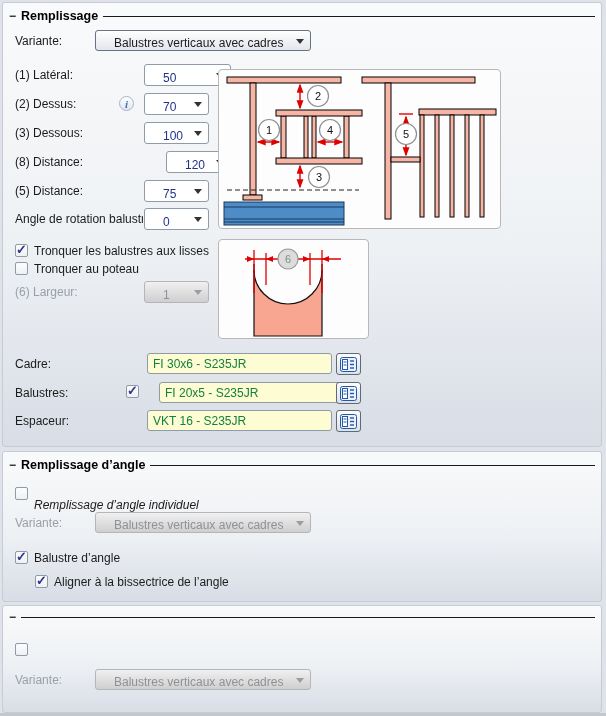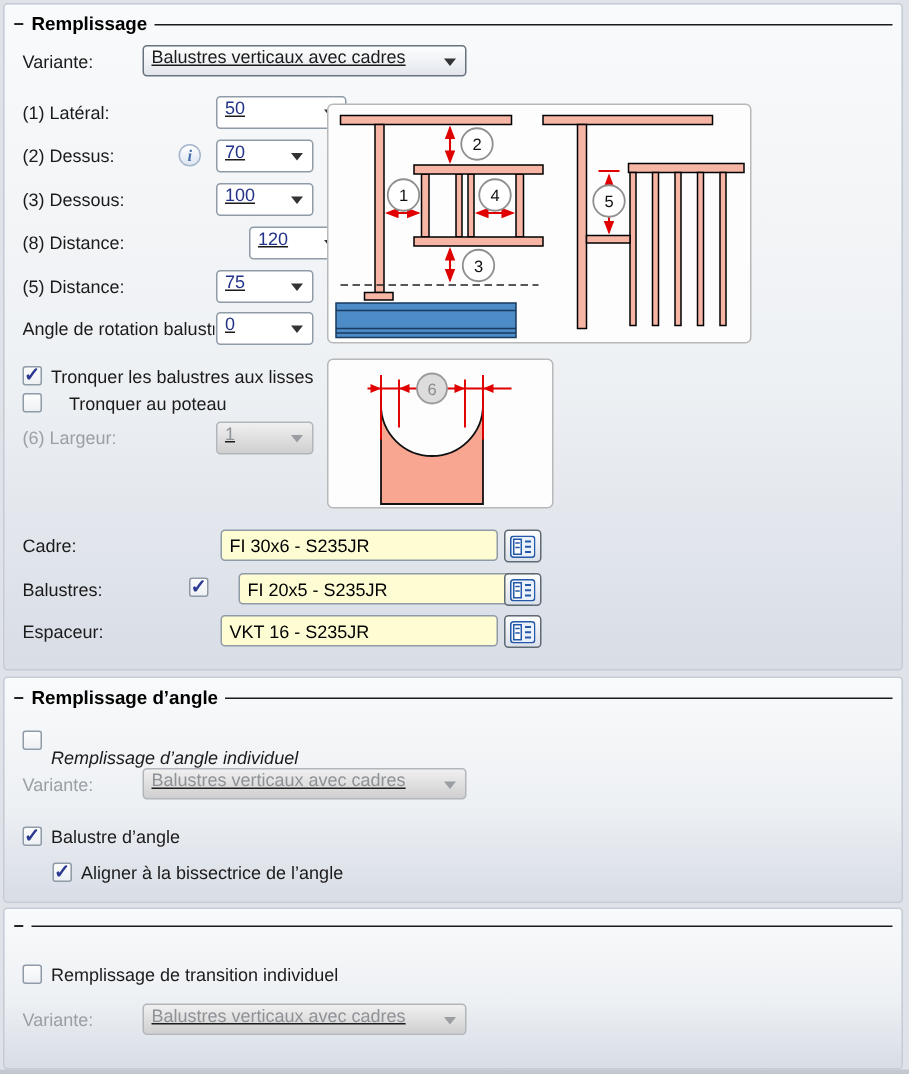--- a/index.html
+++ b/index.html
@@ -11,32 +11,32 @@
   .p1{top:2px;height:445px;}
   .p2{top:451px;height:151px;}
   .p3{top:605px;height:108px;}
   .hdr{position:absolute;left:6px;right:6px;top:6px;display:flex;align-items:center;gap:5px;}
   .hdr .minus{font-weight:bold;color:#222;line-height:10px;cursor:default;}
   .hdr .title{font-weight:bold;font-size:12.5px;color:#000;white-space:nowrap;}
   .hdr .hline{flex:1;height:0;border-top:1px solid #1a1a1a;margin-top:1px;}
   .lbl{position:absolute;white-space:nowrap;color:#1b1b1b;}
   .lbl.dis{color:#9aa0a6;}
   .combo{position:absolute;box-sizing:border-box;height:22px;background:#fff;border:1px solid #8f9ba6;
-         border-radius:3px;display:flex;align-items:flex-start;padding-left:5px;text-decoration:underline;}
+         border-radius:3px;display:flex;align-items:flex-end;padding-left:18px;}
   .combo .val{color:#223289;}
   .combo .arr{position:absolute;right:6px;top:8px;width:0;height:0;
               border-left:4px solid transparent;border-right:4px solid transparent;border-top:5px solid #333;}
   .combo.wide{height:21px;background:linear-gradient(180deg,#fefefe,#e2e6ec);border-color:#68737f;}
   .combo.wide .val{color:#1b1b1b;}
   .combo.dis{background:linear-gradient(180deg,#f0f0f0,#cfcfcf);border-color:#b2b5ba;}
   .combo.dis .val{color:#8e9196;}
   .combo.dis .arr{border-top-color:#9a9da1;}
   .field{position:absolute;box-sizing:border-box;height:21px;background:#fdfcd2;border:1px solid #8f9ba6;
          border-radius:3px;display:flex;align-items:center;padding-left:5px;}
-  .field .val{color:#000000;}
+  .field .val{color:#15803d;}
   .cb{position:absolute;width:13px;height:13px;box-sizing:border-box;border:1px solid #8f9ba6;border-radius:2px;
       background:linear-gradient(180deg,#fdfdfd,#eef1f4);}
   .cb.checked::after{content:"✓";position:absolute;left:0px;top:-3px;font-size:13px;font-weight:bold;color:#2b3990;}
   .btn{position:absolute;width:25px;height:22px;box-sizing:border-box;border:1px solid #5f6a75;border-radius:3px;
        background:linear-gradient(180deg,#fdfdfd,#dbe1ea);display:flex;align-items:center;justify-content:center;}
   .info{position:absolute;width:15px;height:15px;border-radius:50%;border:1px solid #a7b6cc;box-sizing:border-box;
         background:linear-gradient(180deg,#ffffff,#dde6f2);color:#4a70ab;font:italic bold 11px "Liberation Serif",serif;
         display:flex;align-items:center;justify-content:center;}
   .pic{position:absolute;background:#fdfdfd;border:1px solid #b8b8b8;border-radius:4px;box-sizing:border-box;}
   svg text{font-family:"Liberation Sans",sans-serif;}
@@ -155,21 +155,21 @@
           <text x="100" y="111">3</text>
           <text x="111" y="64">4</text>
           <text x="187" y="68">5</text>
         </g>
       </svg>
     </div>
 
     <span class="cb checked" style="left:12px;top:241px;"></span>
     <span class="lbl" style="left:31px;top:241px;">Tronquer les balustres aux lisses</span>
     <span class="cb" style="left:12px;top:259px;"></span>
-    <span class="lbl" style="left:43px;top:259px;text-align:right;">Tronquer au poteau</span>
+    <span class="lbl" style="left:31px;top:259px;text-align:right;">Tronquer au poteau</span>
 
     <span class="lbl dis" style="left:12px;top:282px;">(6) Largeur:</span>
     <div class="combo dis" style="left:141px;top:278px;width:65px;">
       <span class="val">1</span>
         <span class="arr"></span>
     </div>
 
     <div class="pic" style="left:215px;top:236px;width:151px;height:100px;">
       <svg width="149" height="98" viewBox="0 0 149 98">
         <path d="M35,30 A34 34 0 0 0 103,30 L103,96 L35,96 Z" fill="#f8a692" stroke="none"></path>
@@ -266,21 +266,20 @@
     <span class="lbl" style="left:51px;top:123px;">Aligner à la bissectrice de l’angle</span>
   </div>
 
   <div class="panel p3">
     <div class="hdr">
       <span class="minus">−</span>
       <span class="hline"></span>
     </div>
 
     <span class="cb" style="left:12px;top:37px;"></span>
-    <span class="lbl" style="left:31px;top:37px;">Remplissage de transition individuel</span>
 
     <span class="lbl dis" style="left:12px;top:67px;">Variante:</span>
     <div class="combo dis" style="left:92px;top:63px;width:216px;height:21px;">
       <span class="val">Balustres verticaux avec cadres</span>
       <span class="arr"></span>
     </div>
   </div>
 
 </div>
 

